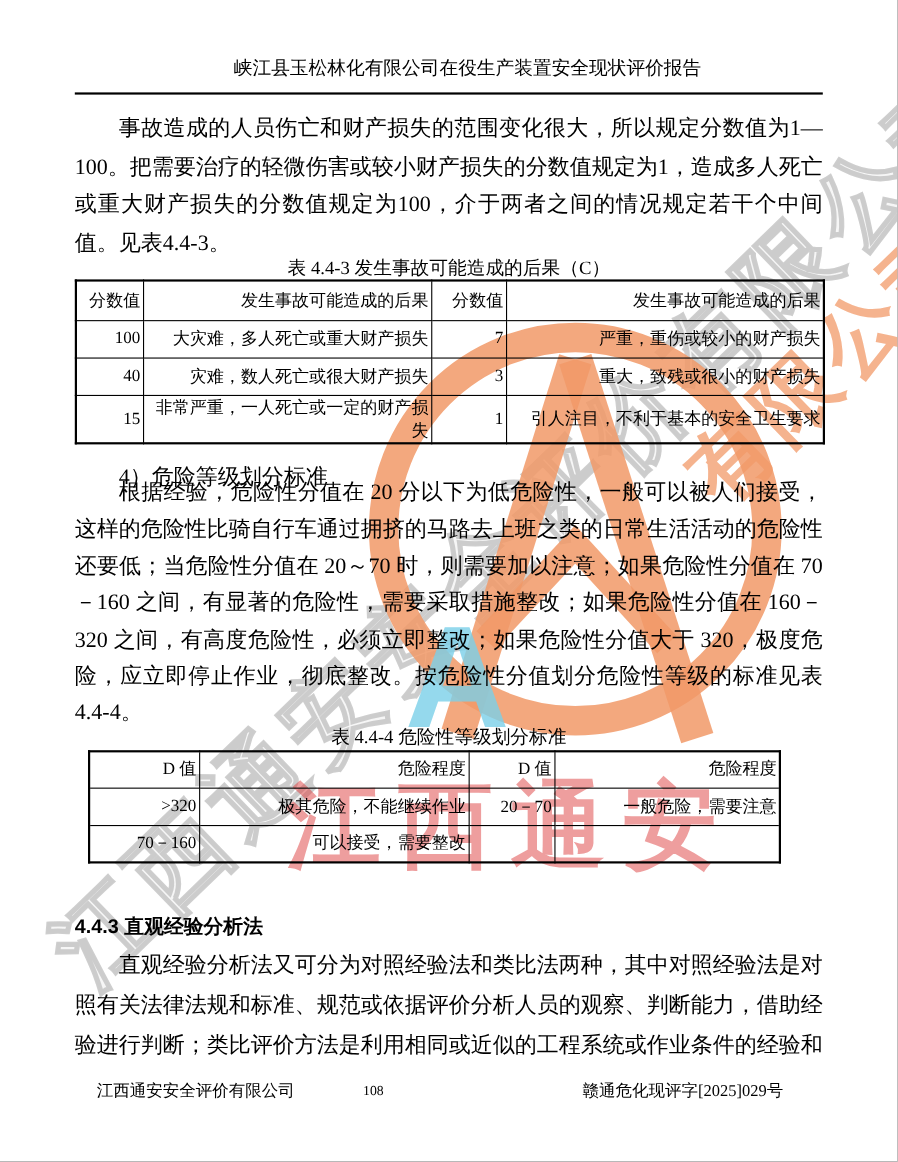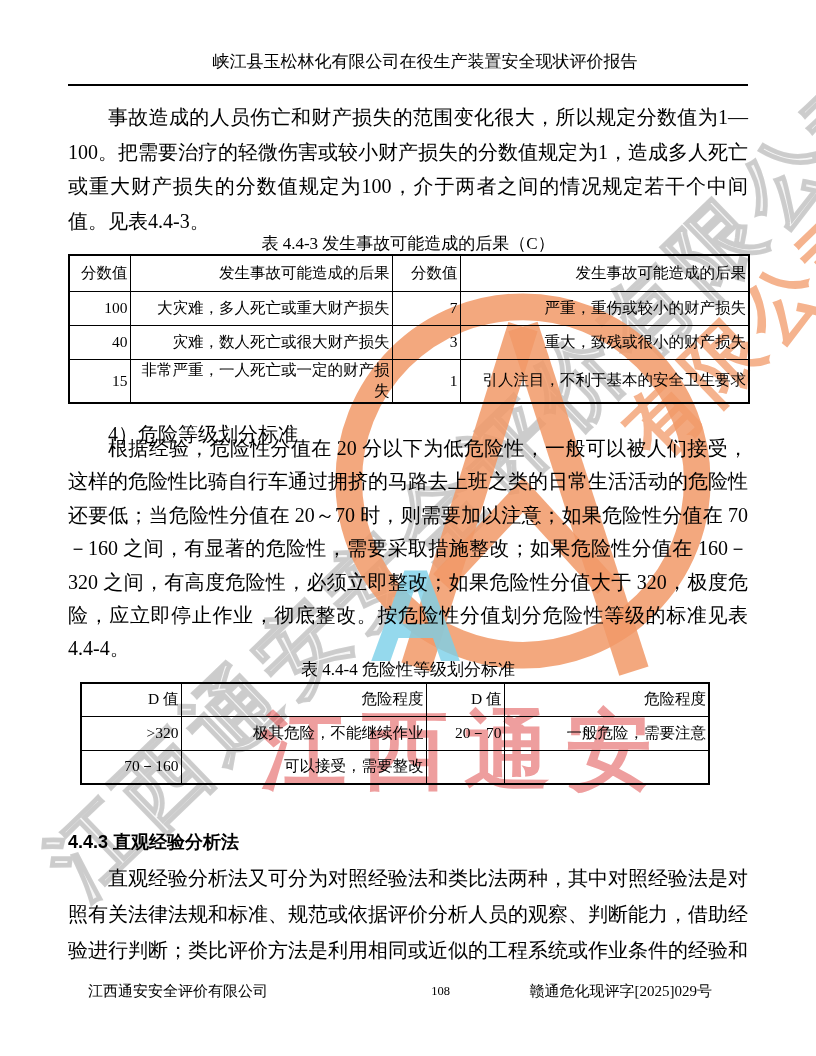--- a/index.html
+++ b/index.html
@@ -69,21 +69,21 @@
   }
   table.t1 { left:68px; top:254px; width:680px; }
   table.t1 th { height:36px; } table.t1 td { height:34px;margin-left:32px; }
   table.t2 { left:80px; top:682px; width:628px; }
   table.t2 th { height:33px; } table.t2 td { height:34px; }
   .section-heading {
     position:absolute; left:68px; top:830px; font-size:18px; font-weight:bold;
     font-family:"Liberation Sans","DejaVu Sans",sans-serif;
   }
   .footer-left  { position:absolute; left:88px;  top:982px; font-size:15px; }
-  .footer-page  { position:absolute; left:330px; top:984px; width:120px; text-align:right; font-size:12.5px; }
+  .footer-page  { position:absolute; left:330px; top:984px; width:120px; text-align:left; font-size:12.5px; }
   .footer-right { position:absolute; right:104px; top:982px; font-size:15px;margin-left:48px; }
 </style>
 </head>
 <body>
 
 <div class="page">
 
   <div class="wm wm-gray-diag">江西通安安全评价有限公司</div>
 
   <div class="wm wm-orange-diag">有限公司</div>

